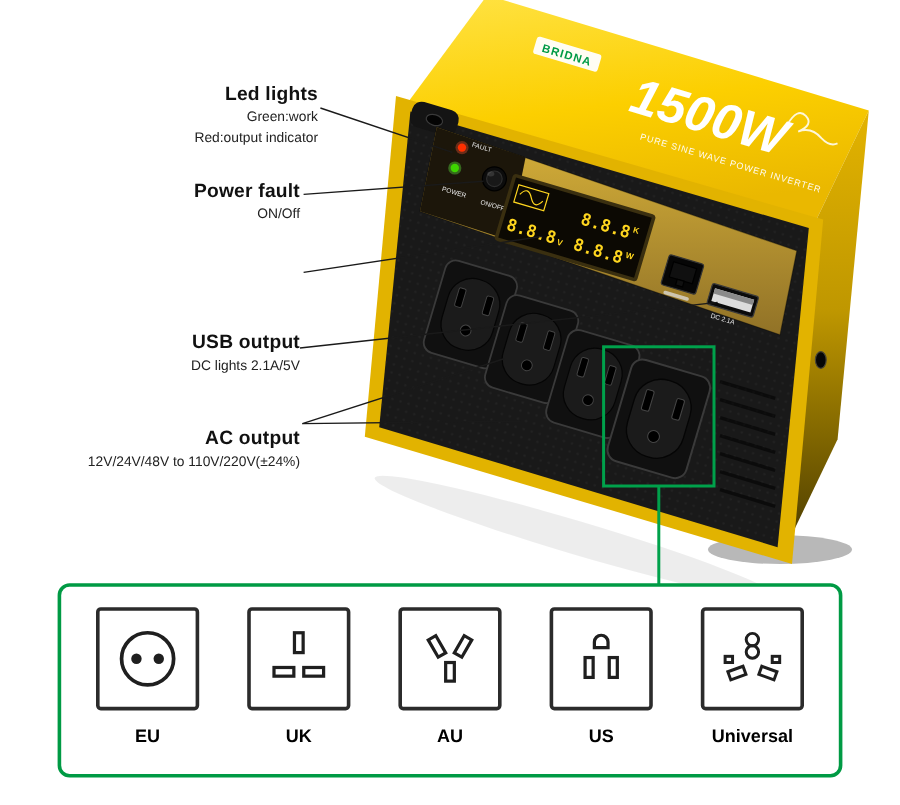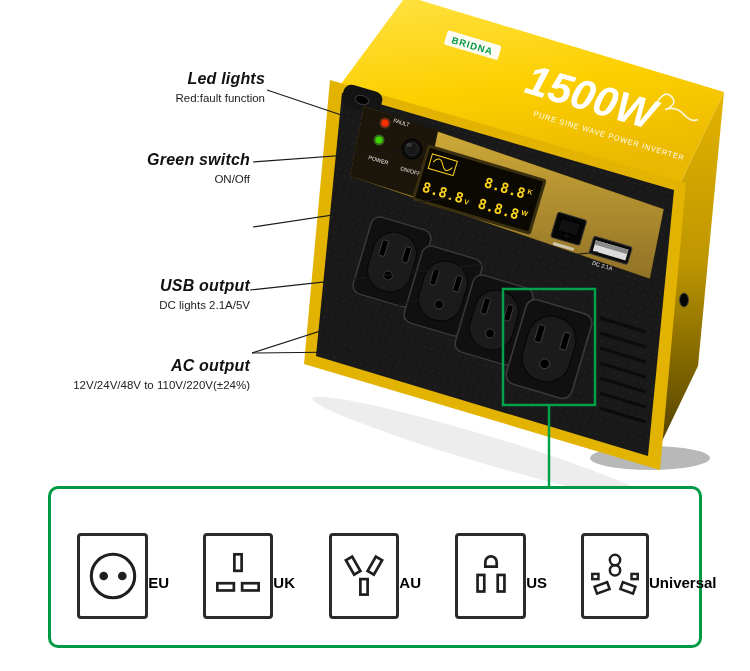--- a/index.html
+++ b/index.html
@@ -3,28 +3,28 @@
 <meta charset="utf-8">
 <style>
   html,body{margin:0;padding:0;}
   body{
     width:750px;height:671px;position:relative;overflow:hidden;
     background:#ffffff;font-family:"Liberation Sans",sans-serif;
   }
   .stage{position:absolute;inset:0;}
   .scene{position:absolute;left:0;top:0;}
   .ann{position:absolute;width:245px;text-align:right;}
-  .ann .t{font-size:16px;font-weight:bold;color:#111;letter-spacing:.2px;font-style:italic;}
+  .ann .t{font-size:16px;font-weight:bold;color:#111;letter-spacing:.2px;}
   .ann .s{font-size:11.5px;color:#222;margin-top:3px;line-height:1.25;}
   .plug-panel{
     position:absolute;left:48px;top:486px;width:654px;height:162px;
     border:3px solid #009a44;border-radius:10px;background:#fff;
     display:flex;justify-content:space-between;padding:17px 26px 0;box-sizing:border-box;
   }
-  .plug-item{width:92px;display:flex;flex-direction:row;align-items:center;}
+  .plug-item{width:92px;display:flex;flex-direction:column;align-items:center;}
   .plug-box{
     width:86px;height:86px;border:3px solid #2b2b2b;border-radius:4px;background:#fff;
     display:flex;align-items:center;justify-content:center;box-sizing:border-box;
   }
   .plug-label{margin-top:13px;font-size:15px;font-weight:bold;color:#000;}
   svg text{user-select:none;}
 </style>
 </head>
 <body>
 
@@ -167,24 +167,25 @@
       <line x1="253" y1="162" x2="403" y2="151"></line>
       <line x1="253" y1="227" x2="452" y2="197"></line>
       <line x1="250" y1="290" x2="598" y2="252"></line>
       <line x1="252" y1="353" x2="420" y2="299"></line>
       <line x1="252" y1="353" x2="434" y2="351"></line>
     </g>
   </svg>
 
   <div class="ann" style="left:20px;top:70px">
     <div class="t">Led lights</div>
-    <div class="s">Red:fault function</div>
+    <div class="s">Green:work</div>
+    <div class="s">Red:output indicator</div>
   </div>
   <div class="ann" style="left:5px;top:151px">
-    <div class="t">Green switch</div>
+    <div class="t">Power fault</div>
     <div class="s">ON/Off</div>
   </div>
   <div class="ann" style="left:5px;top:277px">
     <div class="t">USB output</div>
     <div class="s">DC lights 2.1A/5V</div>
   </div>
   <div class="ann" style="left:5px;top:357px">
     <div class="t">AC output</div>
     <div class="s">12V/24V/48V to 110V/220V(±24%)</div>
   </div>

